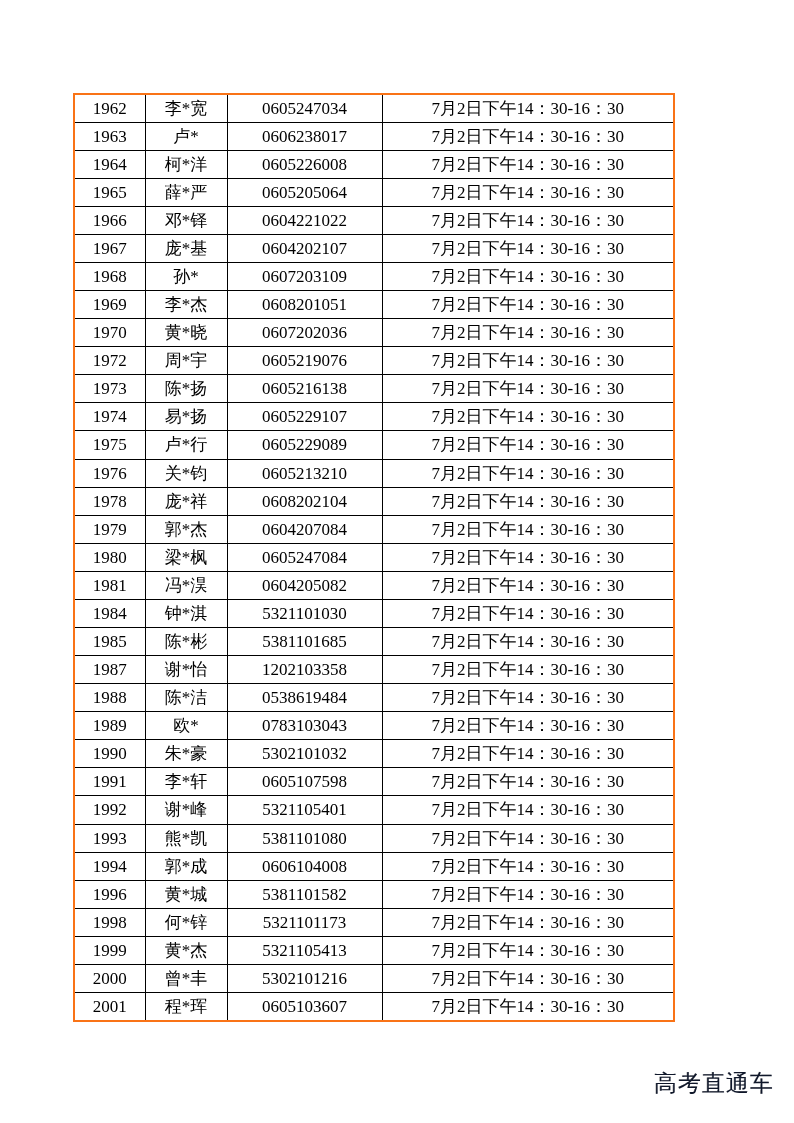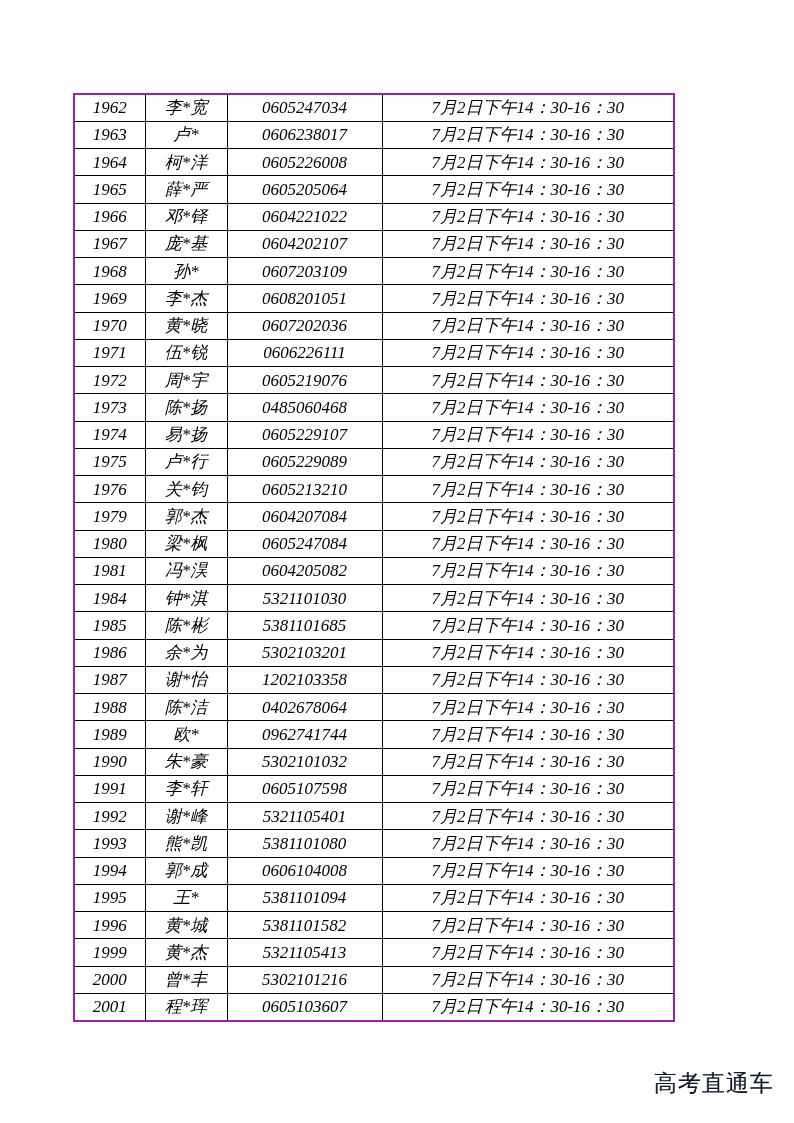--- a/index.html
+++ b/index.html
@@ -19,22 +19,21 @@
   table.schedule {
     position: absolute;
     left: 73px;
     top: 93px;
     width: 600px;
     height: 929px;
     border-collapse: collapse;
     table-layout: fixed;
   }
   table.schedule {
-    border: 2px solid #a21caf;
-    font-style: italic;
+    border: 2px solid #f97316;
   }
   table.schedule td {
     border: 1px solid #000000;
     text-align: center;
     vertical-align: middle;
     font-size: 17px;
     line-height: 1;
     padding: 0;
     white-space: nowrap;
     overflow: hidden;
@@ -119,35 +118,29 @@
           <td>0608201051</td>
           <td>7月2日下午14：30-16：30</td>
         </tr>
         <tr>
           <td>1970</td>
           <td>黄*晓</td>
           <td>0607202036</td>
           <td>7月2日下午14：30-16：30</td>
         </tr>
         <tr>
-          <td>1971</td>
-          <td>伍*锐</td>
-          <td>0606226111</td>
-          <td>7月2日下午14：30-16：30</td>
-        </tr>
-        <tr>
           <td>1972</td>
           <td>周*宇</td>
           <td>0605219076</td>
           <td>7月2日下午14：30-16：30</td>
         </tr>
         <tr>
           <td>1973</td>
           <td>陈*扬</td>
-          <td>0485060468</td>
+          <td>0605216138</td>
           <td>7月2日下午14：30-16：30</td>
         </tr>
         <tr>
           <td>1974</td>
           <td>易*扬</td>
           <td>0605229107</td>
           <td>7月2日下午14：30-16：30</td>
         </tr>
         <tr>
           <td>1975</td>
@@ -155,20 +148,26 @@
           <td>0605229089</td>
           <td>7月2日下午14：30-16：30</td>
         </tr>
         <tr>
           <td>1976</td>
           <td>关*钧</td>
           <td>0605213210</td>
           <td>7月2日下午14：30-16：30</td>
         </tr>
         <tr>
+          <td>1978</td>
+          <td>庞*祥</td>
+          <td>0608202104</td>
+          <td>7月2日下午14：30-16：30</td>
+        </tr>
+        <tr>
           <td>1979</td>
           <td>郭*杰</td>
           <td>0604207084</td>
           <td>7月2日下午14：30-16：30</td>
         </tr>
         <tr>
           <td>1980</td>
           <td>梁*枫</td>
           <td>0605247084</td>
           <td>7月2日下午14：30-16：30</td>
@@ -185,41 +184,35 @@
           <td>5321101030</td>
           <td>7月2日下午14：30-16：30</td>
         </tr>
         <tr>
           <td>1985</td>
           <td>陈*彬</td>
           <td>5381101685</td>
           <td>7月2日下午14：30-16：30</td>
         </tr>
         <tr>
-          <td>1986</td>
-          <td>余*为</td>
-          <td>5302103201</td>
-          <td>7月2日下午14：30-16：30</td>
-        </tr>
-        <tr>
           <td>1987</td>
           <td>谢*怡</td>
           <td>1202103358</td>
           <td>7月2日下午14：30-16：30</td>
         </tr>
         <tr>
           <td>1988</td>
           <td>陈*洁</td>
-          <td>0402678064</td>
+          <td>0538619484</td>
           <td>7月2日下午14：30-16：30</td>
         </tr>
         <tr>
           <td>1989</td>
           <td>欧*</td>
-          <td>0962741744</td>
+          <td>0783103043</td>
           <td>7月2日下午14：30-16：30</td>
         </tr>
         <tr>
           <td>1990</td>
           <td>朱*豪</td>
           <td>5302101032</td>
           <td>7月2日下午14：30-16：30</td>
         </tr>
         <tr>
           <td>1991</td>
@@ -239,32 +232,32 @@
           <td>5381101080</td>
           <td>7月2日下午14：30-16：30</td>
         </tr>
         <tr>
           <td>1994</td>
           <td>郭*成</td>
           <td>0606104008</td>
           <td>7月2日下午14：30-16：30</td>
         </tr>
         <tr>
-          <td>1995</td>
-          <td>王*</td>
-          <td>5381101094</td>
-          <td>7月2日下午14：30-16：30</td>
-        </tr>
-        <tr>
           <td>1996</td>
           <td>黄*城</td>
           <td>5381101582</td>
           <td>7月2日下午14：30-16：30</td>
         </tr>
         <tr>
+          <td>1998</td>
+          <td>何*锌</td>
+          <td>5321101173</td>
+          <td>7月2日下午14：30-16：30</td>
+        </tr>
+        <tr>
           <td>1999</td>
           <td>黄*杰</td>
           <td>5321105413</td>
           <td>7月2日下午14：30-16：30</td>
         </tr>
         <tr>
           <td>2000</td>
           <td>曾*丰</td>
           <td>5302101216</td>
           <td>7月2日下午14：30-16：30</td>

